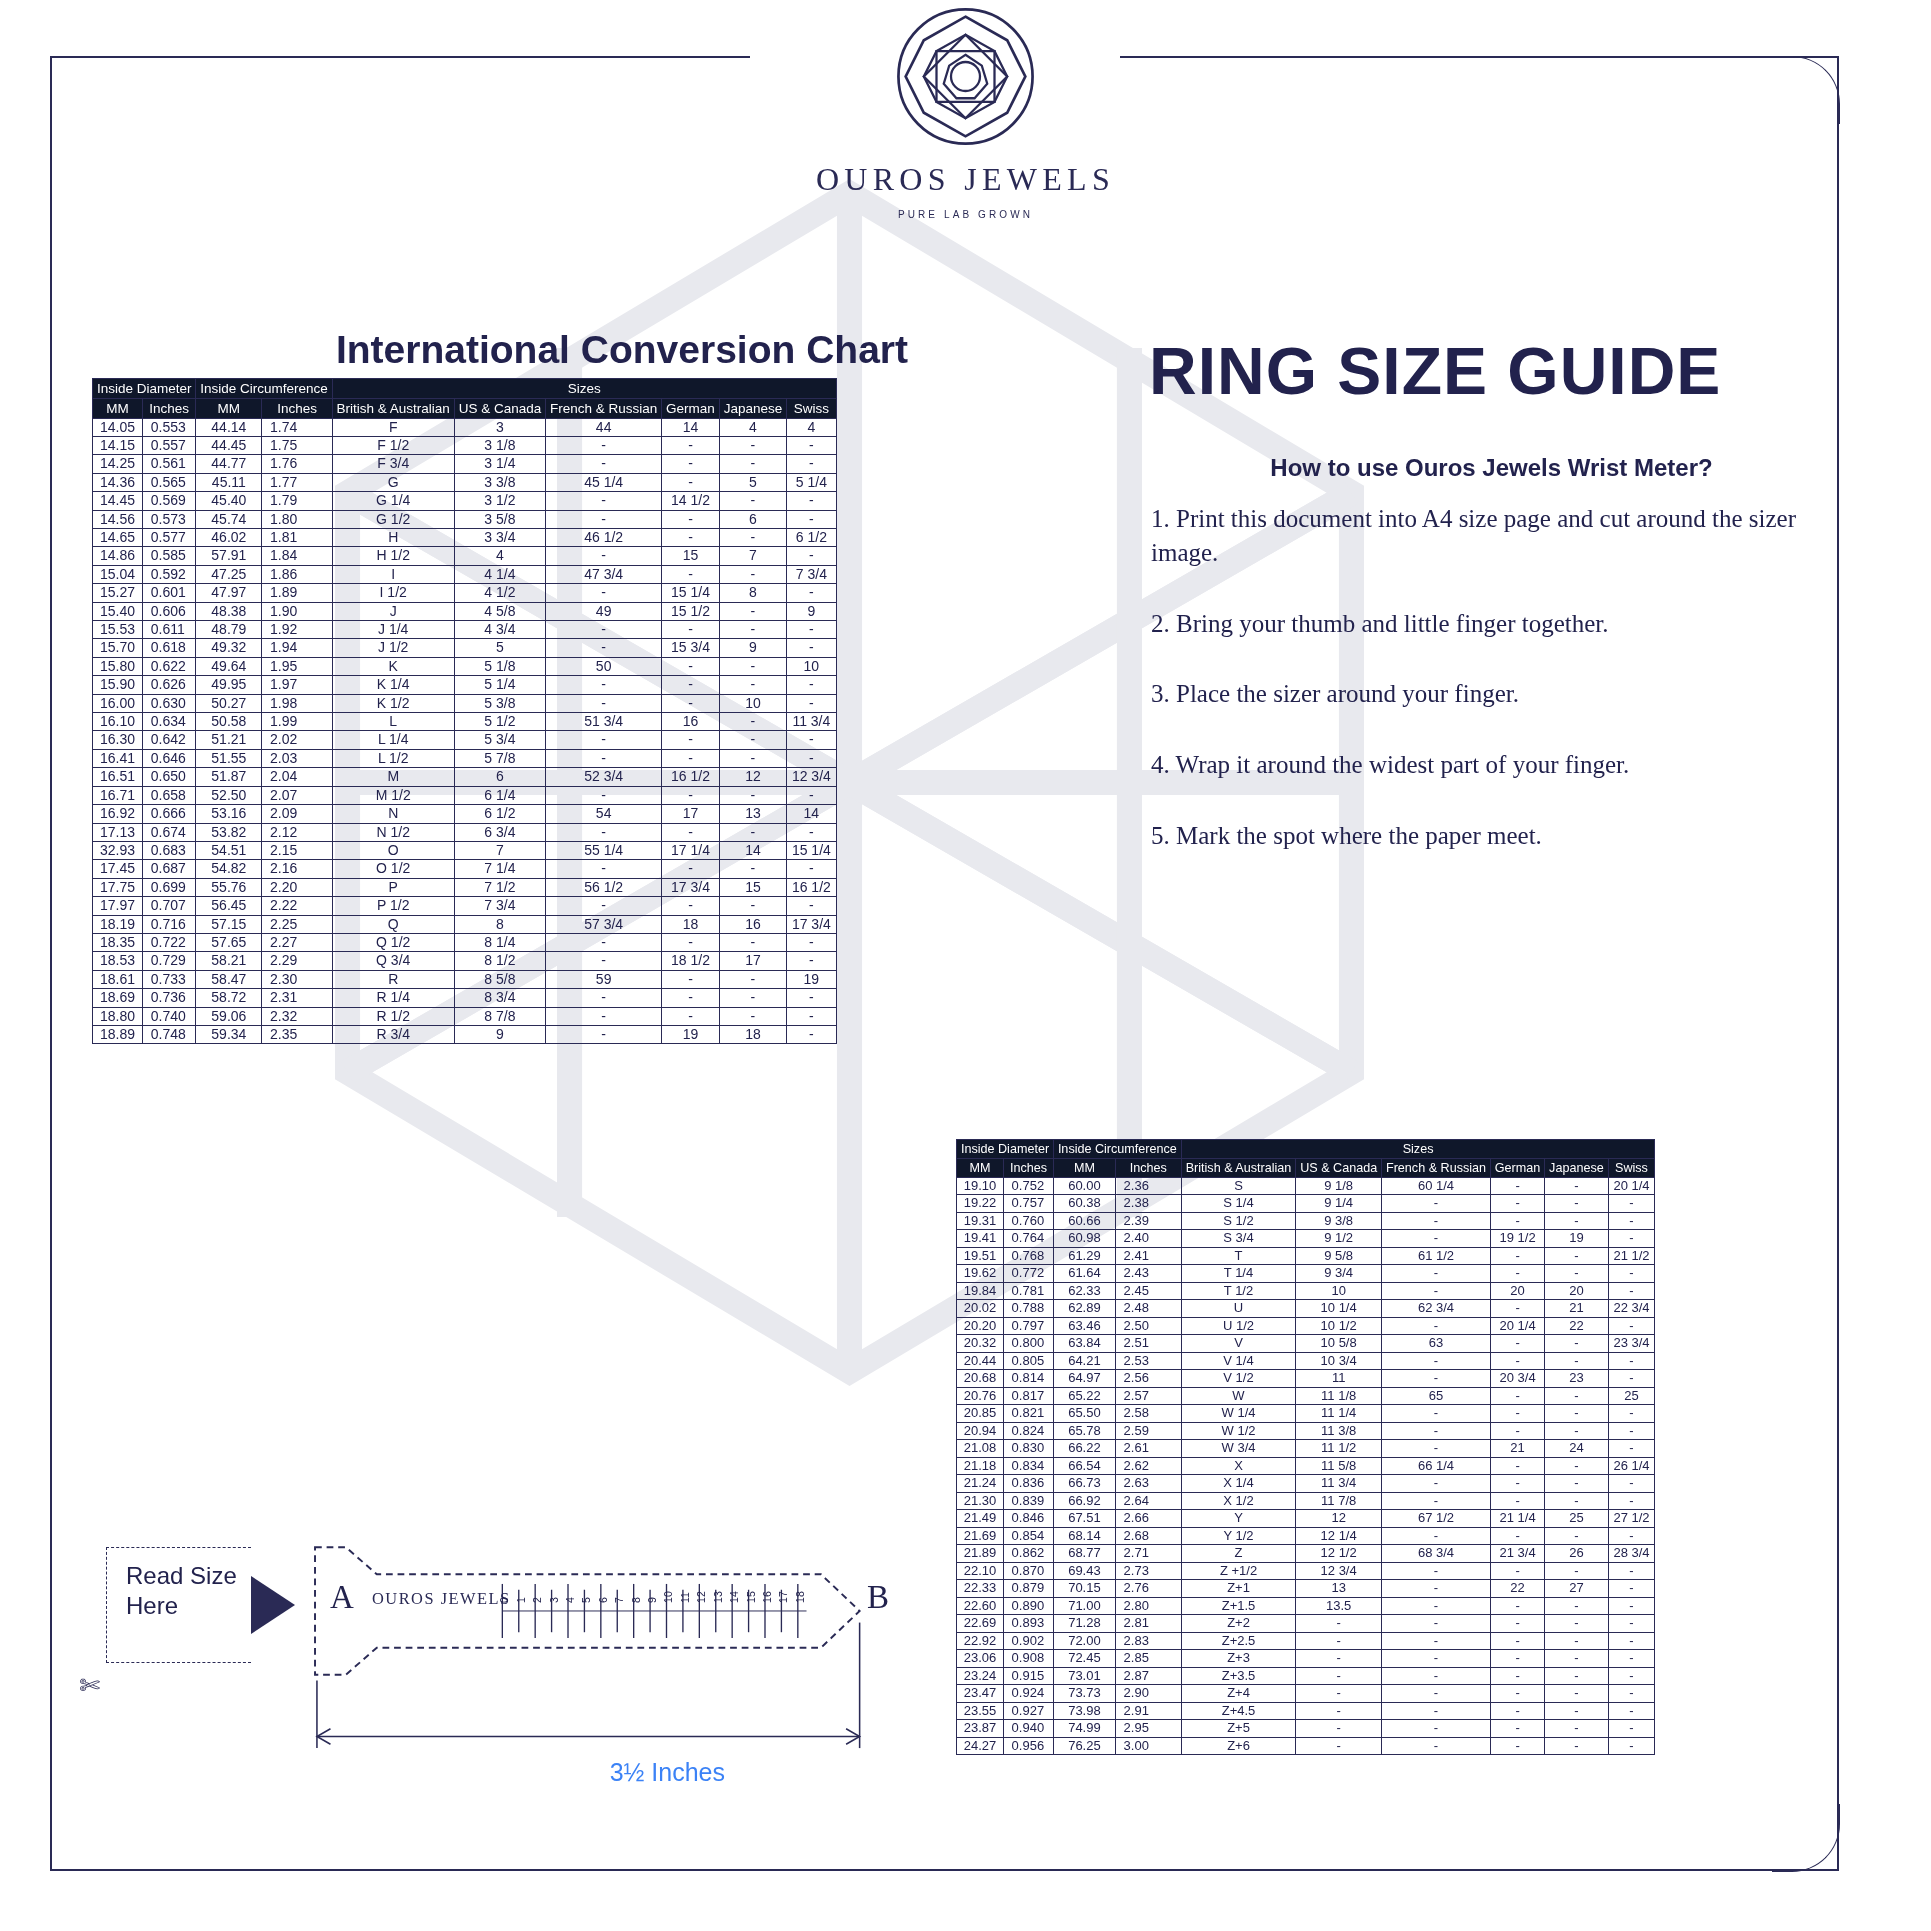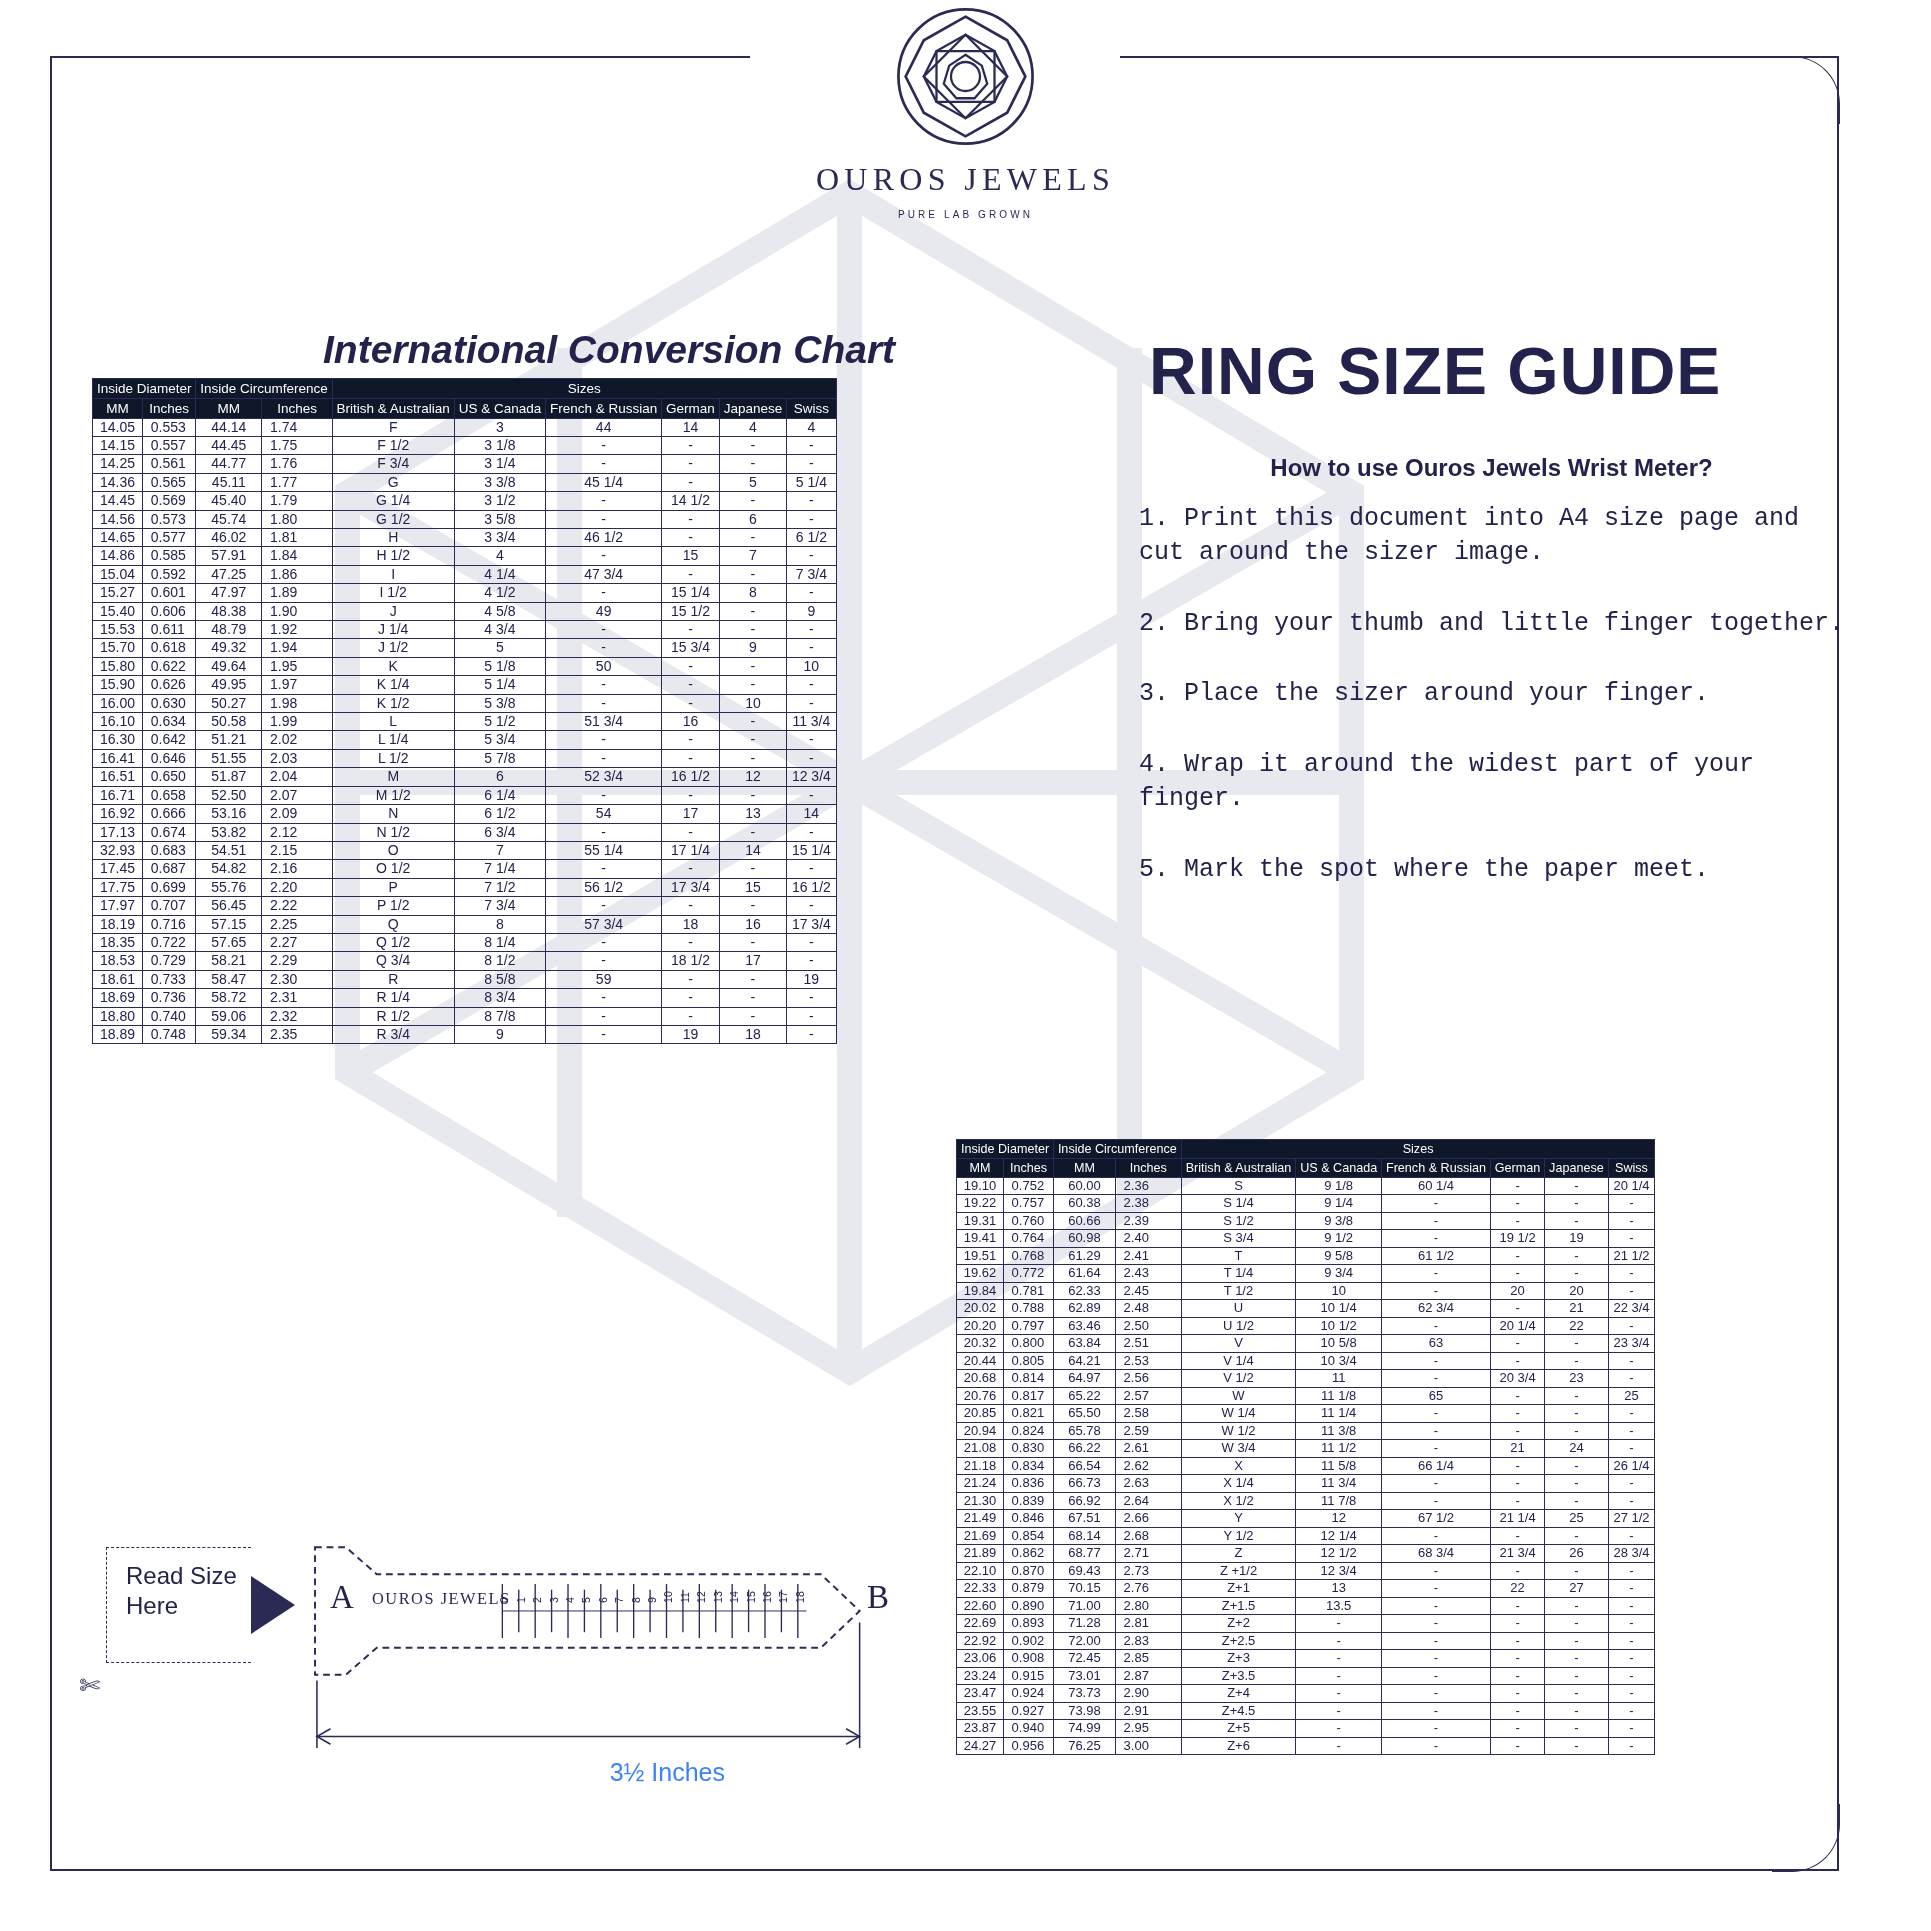--- a/index.html
+++ b/index.html
@@ -48,41 +48,40 @@
   .logo-name {
     font-size:32px; letter-spacing:5.3px; color:#2a2a55;
     font-family:"Liberation Serif", serif; margin-top:7.7px;
   }
   .logo-tag {
     font-size:10px; letter-spacing:3.1px; color:#2a2a55; margin-top:11px;
   }
 
   
   .chart-title {
-    position:absolute; left:323px; top:328px; width:599px;
-    text-align:left; font-size:39px; font-weight:bold; color:#22224d;
+    position:absolute; left:309px; top:328px; width:599px;
+    text-align:right; font-size:39px; font-weight:bold; color:#22224d;
     z-index:2;
-    font-style:italic;
   }
   .guide-title {
     position:absolute; left:1149px; top:333px;
     font-size:66px; letter-spacing:1px; font-weight:bold; color:#22224d;
     z-index:2;
   }
   .guide-sub {
     position:absolute; left:1144px; top:454px; width:695px;
     text-align:center; font-size:24px; font-weight:bold; color:#22224d;
     z-index:2;
   }
   .steps {
     position:absolute; left:1139px; top:502px; width:714px; z-index:2;
   }
   .steps p {
-    margin:0 0 37px 0; font-size:25px; line-height:1.35; color:#22224d;
-    font-family:Liberation Mono, monospace;
+    margin:0 0 37px 12px; font-size:25px; line-height:1.35; color:#22224d;
+    font-family:Liberation Serif, serif;
   }
 
   
   table.conv {
     border-collapse:collapse; position:absolute; z-index:2;
     background:rgba(255,255,255,0.0);
     font-family:"Liberation Sans", sans-serif;
   }
   table.conv th, table.conv td {
     border:1px solid #2a2a55;

